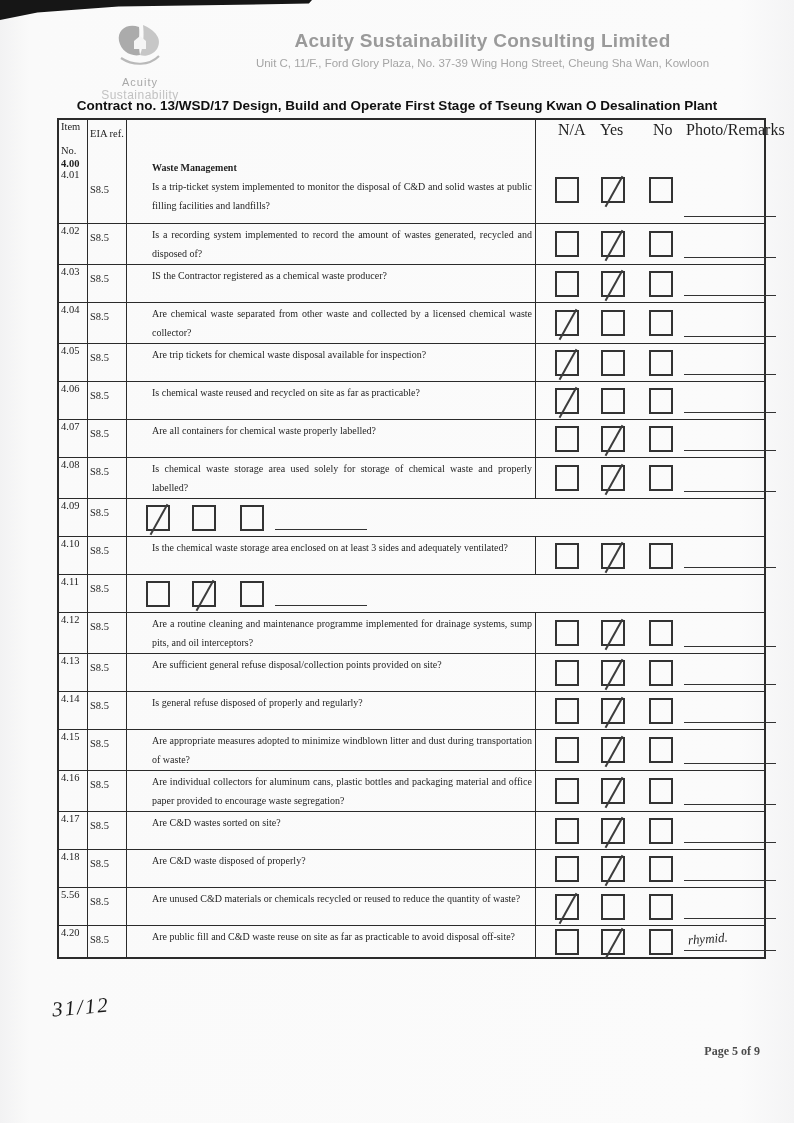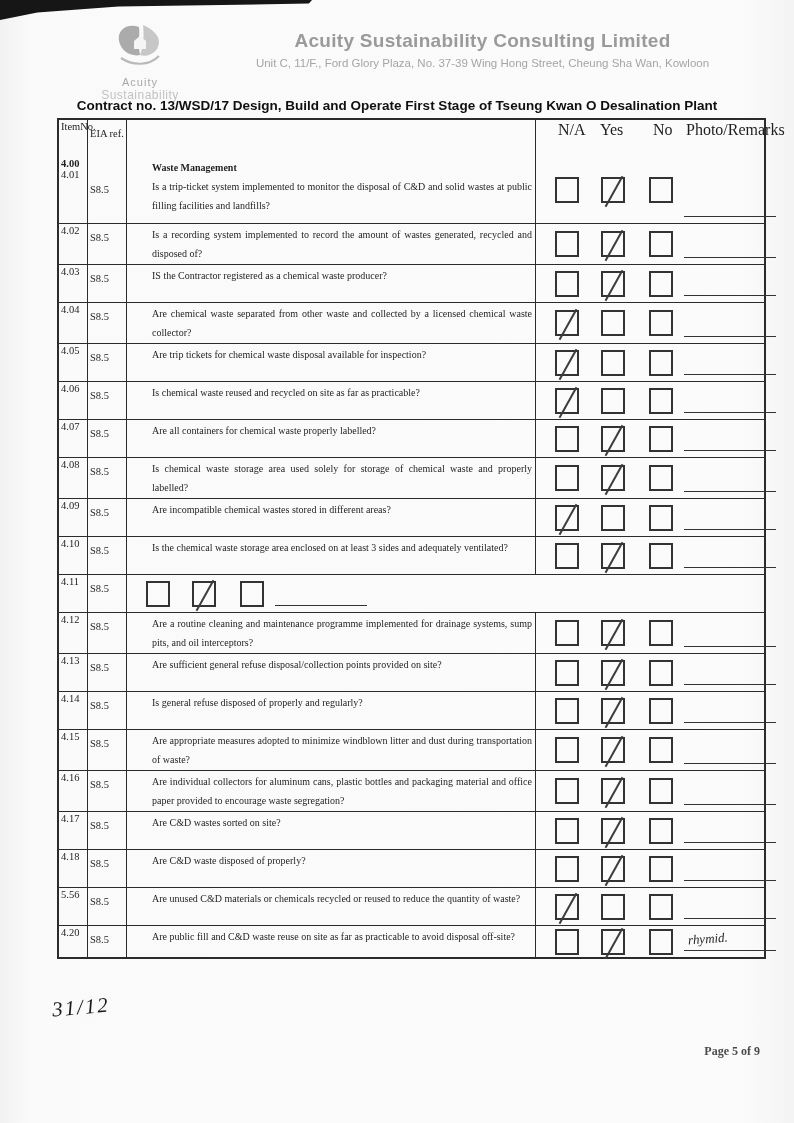--- a/index.html
+++ b/index.html
@@ -35,21 +35,21 @@
   
   .table { position:absolute; left:57px; top:118px; width:709px; border:2px solid #2b2b2b; background:transparent; }
   .row { display:flex; border-top:1.5px solid #2b2b2b; }
   .row:first-child { border-top:none; }
   .cell-item { width:29px; border-right:1.5px solid #2b2b2b; padding:1px 1px 1px 2px; font-size:10.5px; }
   .cell-eia  { width:39px; border-right:1.5px solid #2b2b2b; padding:8px 1px 1px 2px; font-size:10.5px; }
   .cell-q    { width:388px; border-right:1.5px solid #2b2b2b; padding:1px 3px 1px 4px;
                font-size:10px; line-height:19px; text-align:justify;margin-left:21px; }
   .cell-checks { flex:1; position:relative; }
   .thead { min-height:37px; }
-  .thead .cell-item { display:flex; justify-content:space-between; height:37px; font-size:10.5px; }
+  .thead .cell-item { display:flex; flex-direction:column; justify-content:space-between; height:37px; font-size:10.5px; }
   .thead .cell-checks span { position:absolute; top:1px; font-size:16px;font-family:Liberation Serif, serif; }
   .h-na { left:22px; } .h-yes { left:64px; } .h-no { left:117px; } .h-remarks { left:150px; }
   .body-row { min-height:38px; }
   .section-no { font-weight:bold; }
   .section-title { font-weight:bold; }
   .eia-pad { padding-top:19px; }
   .checkbox { position:absolute; top:50%; transform:translateY(-50%);
               width:24px; height:26px; border:2px solid #333; }
   .box-na { left:19px; } .box-yes { left:65px; } .box-no { left:113px; }
   .slash { position:absolute; left:10px; top:-5px; width:2px; height:35px; background:#3c3c3c; transform:rotate(29deg); }
@@ -253,23 +253,20 @@
             <div class="remark-line"></div>
           </div>
         </div>
         <div class="row body-row">
           <div class="cell-item">
             <div>4.09</div>
           </div>
           <div class="cell-eia">
             <div>S8.5</div>
           </div>
-          <div class="cell-q">
-            <div>Are incompatible chemical wastes stored in different areas?</div>
-          </div>
           <div class="cell-checks">
             <div class="checkbox box-na">
               <div class="slash"></div>
             </div>
             <div class="checkbox box-yes"></div>
             <div class="checkbox box-no"></div>
             <div class="remark-line"></div>
           </div>
         </div>
         <div class="row body-row">

